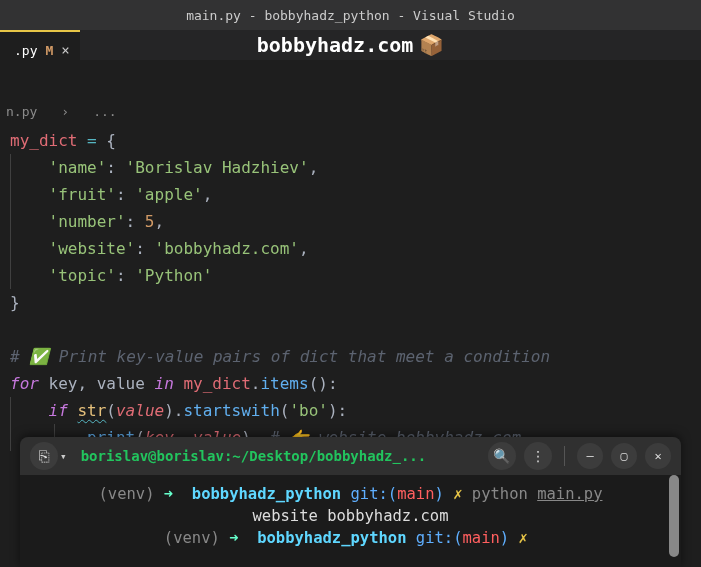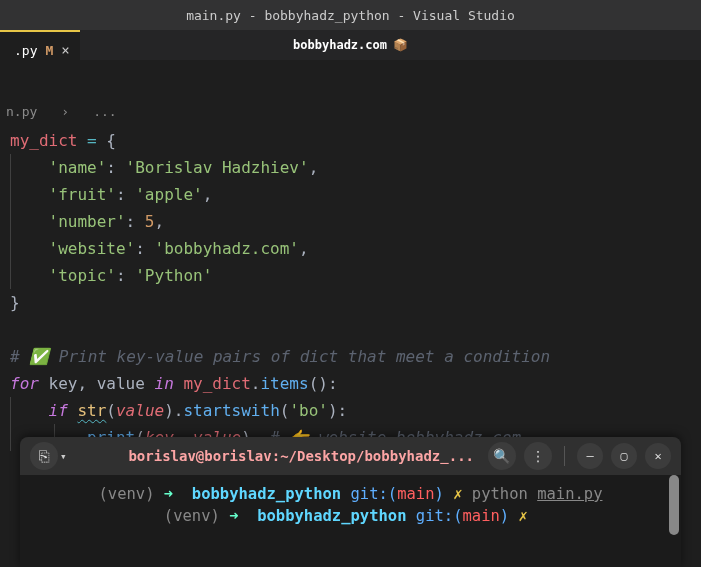--- a/index.html
+++ b/index.html
@@ -1,19 +1,19 @@
 <!DOCTYPE html>
 <html><head>
 <meta charset="utf-8">
 <style>
   * { margin: 0; padding: 0; box-sizing: border-box; }
   html, body { width: 701px; height: 567px; overflow: hidden; background: #1e1e1e; font-family: 'Consolas', 'Monaco', monospace; }
   
   .title-bar { height: 30px; background: #323233; display: flex; align-items: center; justify-content: center; color: #cccccc; font-size: 13px; }
-  .watermark { height: 30px; display: flex; align-items: center; justify-content: center; color: #fff; font-size: 12px; font-weight: bold; background: #252526; }
+  .watermark { height: 30px; display: flex; align-items: center; justify-content: center; color: #fff; font-size: 20px; font-weight: bold; background: #252526; }
   .watermark .cube { margin-left: 6px; }
   
   .tabs { height: 38px; background: #f0abfc; display: flex; align-items: stretch; position: absolute; top: 30px; left: 0; }
   .tab { display: flex; align-items: center; padding: 0 10px 0 14px; background: #1e1e1e; border-top: 2px solid #e7c547; color: #fff; font-size: 13px; gap: 8px; }
   .tab .fname { color: #fff; }
   .tab .mod { color: #d19a66; font-weight: bold; }
   .tab .close { color: #ccc; font-size: 14px; cursor: pointer; }
   
   .breadcrumb { padding: 6px 6px 4px 6px; color: #8b8b8b; font-size: 13px; display: flex; align-items: center; gap: 24px; margin-top: 38px; }
   
@@ -30,21 +30,21 @@
   .builtin { color: #e5c07b; }
   .comment { color: #5c6370; font-style: italic; }
   .method { color: #61afef; }
   .param { color: #e06c75; font-style: italic; }
   .underline { text-decoration: underline wavy #56b6c2 1px; text-underline-offset: 3px; }
   
   .terminal-panel { position: absolute; left: 20px; right: 20px; bottom: 0; height: 130px; background: #1b1b1b; border-radius: 8px 8px 0 0; box-shadow: 0 -2px 10px rgba(0,0,0,0.5); }
   .term-header { height: 38px; background: #303030; border-radius: 8px 8px 0 0; display: flex; align-items: center; padding: 0 10px; gap: 8px; }
   .term-btn { width: 28px; height: 28px; border-radius: 14px; background: #3c3c3c; display: flex; align-items: center; justify-content: center; color: #ddd; font-size: 14px; cursor: pointer; }
   .term-btn.small { width: 26px; height: 26px; border-radius: 13px; font-size: 12px; }
-  .term-title { flex: 1; color: #fca5a5; font-size: 14px; font-weight: bold; padding: 0 6px; white-space: nowrap; overflow: hidden; text-overflow: ellipsis; text-align: right; }
+  .term-title { flex: 1; color: #22c55e; font-size: 14px; font-weight: bold; padding: 0 6px; white-space: nowrap; overflow: hidden; text-overflow: ellipsis; }
   .term-sep { width: 1px; height: 20px; background: #555; margin: 0 4px; }
   .term-drop { display:flex; align-items:center; gap:2px; }
   
   .term-body { padding: 8px 10px; font-size: 15.5px; line-height: 22px; font-family: 'Consolas', monospace; position: relative; text-align: center; }
   .term-body .tline { white-space: pre; }
   .t-venv { color: #888; }
   .t-arrow { color: #66ffcc; }
   .t-path { color: #5fd7ff; font-weight: bold; }
   .t-git { color: #5fafff; }
   .t-branch { color: #ff5f5f; }
@@ -104,16 +104,17 @@
     <div class="term-title">borislav@borislav:~/Desktop/bobbyhadz_...</div>
     <div class="term-btn">🔍</div>
     <div class="term-btn">⋮</div>
     <div class="term-sep"></div>
     <div class="term-btn small">—</div>
     <div class="term-btn small">▢</div>
     <div class="term-btn small">✕</div>
   </div>
   <div class="term-body">
     <div class="tline"><span class="t-venv">(venv)</span><span class="t-arrow"> ➜  </span><span class="t-path">bobbyhadz_python</span><span class="t-git"> git:(</span><span class="t-branch">main</span><span class="t-git">)</span><span class="t-x"> ✗ </span><span class="t-cmd">python </span><span class="t-file">main.py</span></div>
+    <div class="tline"><span class="t-out">website bobbyhadz.com</span></div>
     <div class="tline"><span class="t-venv">(venv)</span><span class="t-arrow"> ➜  </span><span class="t-path">bobbyhadz_python</span><span class="t-git"> git:(</span><span class="t-branch">main</span><span class="t-git">)</span><span class="t-x"> ✗ </span></div>
     <div class="term-scroll"></div>
   </div>
 </div>
 
 </body></html>

